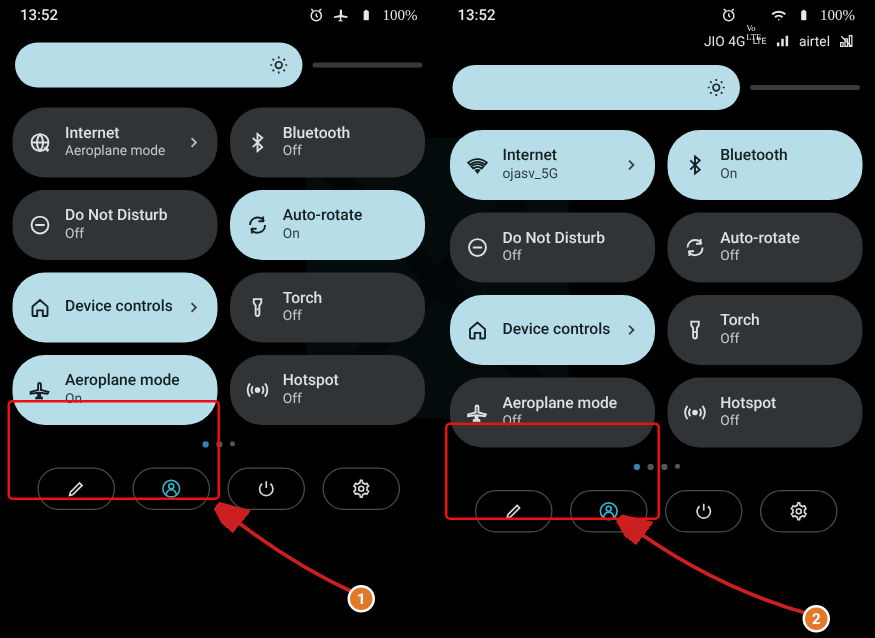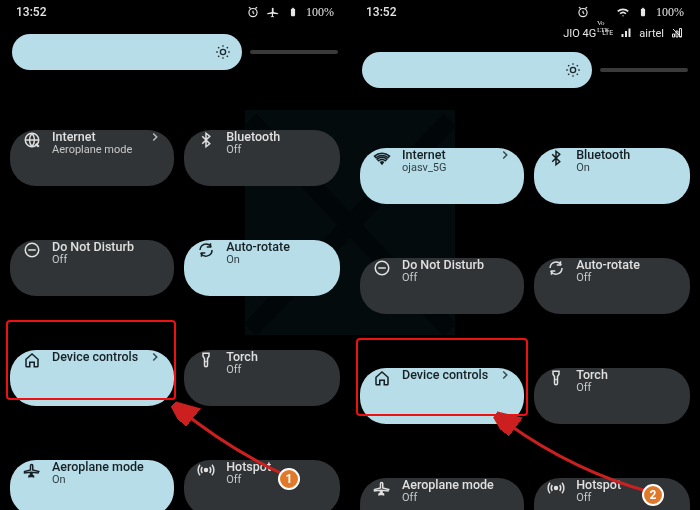--- a/index.html
+++ b/index.html
@@ -46,22 +46,22 @@
     flex:0 0 230px; height:36px; border-radius:18px;
     background:#b6dde8; display:flex; align-items:center; justify-content:flex-end;
     padding-right:10px;
   }
   .bright-icon { width:18px; height:18px; color:#1c2a2e; }
   .brightness-track { flex:1; height:4px; background:#3a3a3a; border-radius:2px; }
 
   
   .tiles { display:grid; grid-template-columns: 1fr 1fr; gap:10px 10px; padding:0 2px; }
   .tile {
-    height:56px; border-radius:26px; display:flex; 
-    padding:0 12px 0 12px; gap:10px; position:relative;margin-top:44px;
+    height:56px; border-radius:26px; display:flex; align-items:center;
+    padding:0 12px 0 12px; gap:10px; position:relative;
   }
   .tile.off { background:#303437; color:#e0e0e0; }
   .tile.on  { background:#b6dde8; color:#162024; }
   .tile .ticon { width:20px; height:20px; flex:0 0 20px; display:flex; align-items:center; justify-content:center; }
   .tile .tlabels { display:flex; flex-direction:column; line-height:1.15; flex:1; min-width:0; }
   .tile .tlabel { font-size:12.5px; font-weight:500; white-space:nowrap; overflow:hidden; text-overflow:ellipsis; }
   .tile .tsub   { font-size:11px; opacity:.85; white-space:nowrap; overflow:hidden; }
   .tile .chev { width:14px;height:14px; opacity:.8; }
 
   

